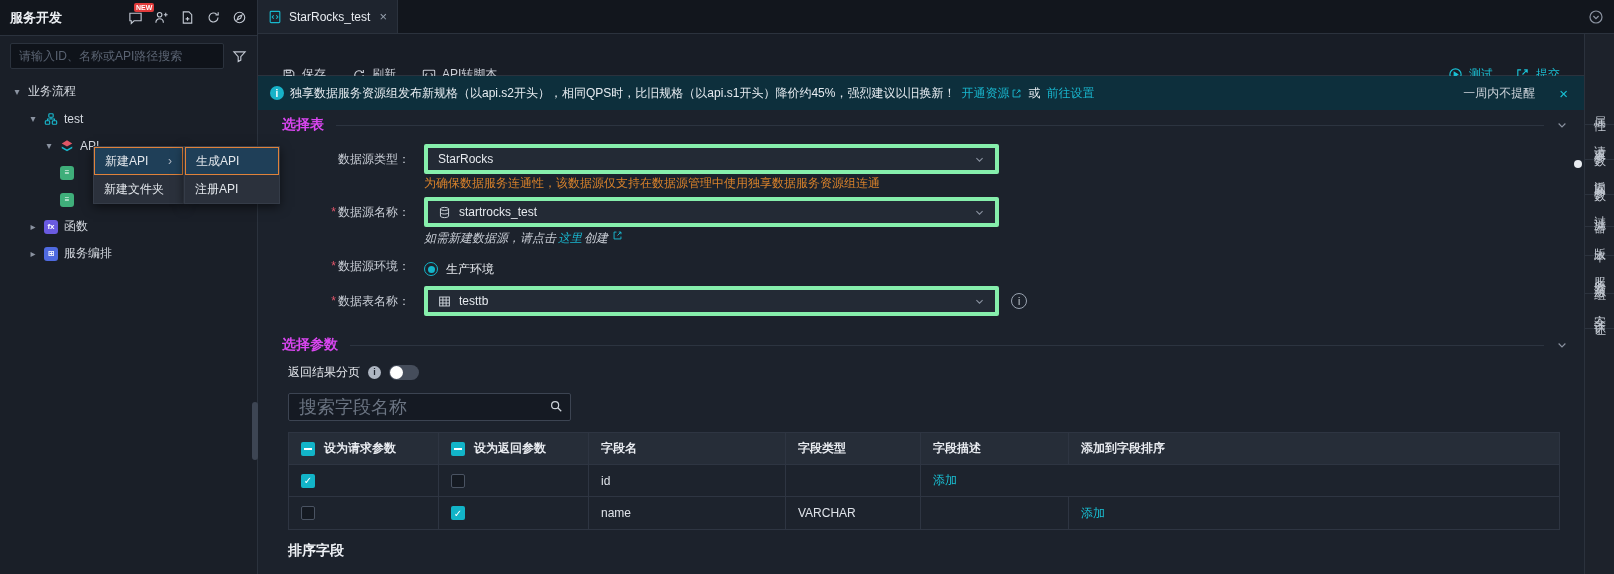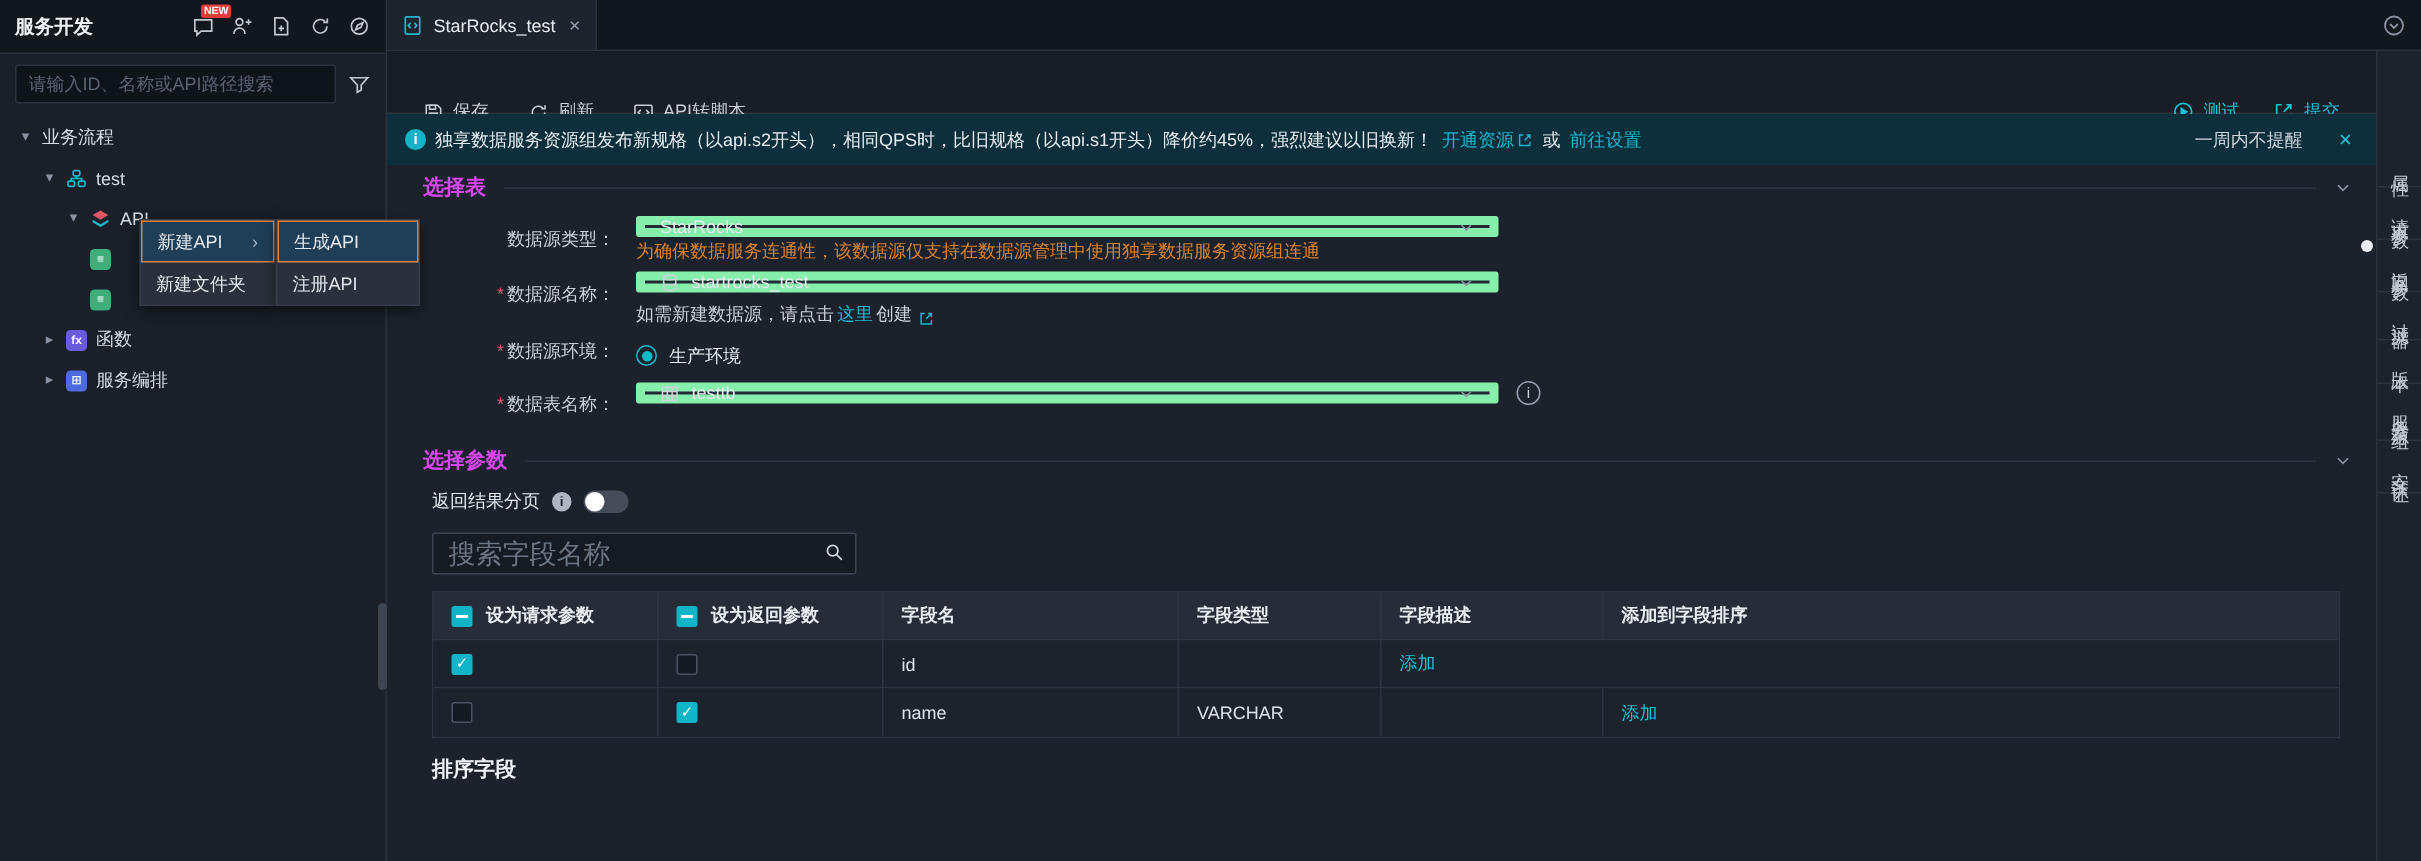--- a/index.html
+++ b/index.html
@@ -64,25 +64,25 @@
   .sec-head { display:flex; align-items:center; gap:12px; margin-bottom:10px; }
   .sec-title { font-size:14px; font-weight:bold; color:#d946ef; white-space:nowrap; }
   .sec-line { flex:1; height:1px; background:#2c3440; }
   .sec-chevron { color:#8b93a1; }
 
   .form { margin-left:36px; }
   .form-row { display:flex; margin-bottom:4px; }
   .f-label { width:92px; text-align:right; margin-right:14px; padding-top:7px; color:#c9ced6; white-space:nowrap; }
   .req { color:#e0566a; font-style:normal; margin-right:2px; }
   .f-control { flex:1; }
-  .select { width:575px; height:14px; background:#232a35; border:6px solid #86efac; border-radius:2px; display:flex; align-items:center; gap:8px; padding:0 10px; color:#e6e9ee; cursor:pointer; }
+  .select { width:575px; height:30px; background:#232a35; border:4px solid #86efac; border-radius:2px; display:flex; align-items:center; gap:8px; padding:0 10px; color:#e6e9ee; cursor:pointer; }
   .select .sel-chev { margin-left:auto; color:#8b93a1; }
   .warn { color:#d9822b; line-height:19px; }
   .warn:first-of-type { margin-top:6px; }
-  .note-row { margin-top:3px; height:20px; display:flex; align-items:flex-end; gap:2px; color:#c9ced6; }
+  .note-row { margin-top:3px; height:20px; display:flex; align-items:flex-start; gap:2px; color:#c9ced6;font-style:italic; }
   .link { color:#19b7cf; cursor:pointer; }
   .radio-row { display:flex; align-items:center; gap:8px; height:22px; margin-top:4px; }
   .radio { width:14px; height:14px; border-radius:50%; border:1px solid #14b6ca; display:flex; align-items:center; justify-content:center; }
   .radio i { width:7px; height:7px; border-radius:50%; background:#14b6ca; }
   .row-with-info { display:flex; align-items:center; gap:12px; }
   .info-circle { width:16px; height:16px; border-radius:50%; border:1px solid #99a2b0; color:#cdd3da; font-size:10px; display:flex; align-items:center; justify-content:center; }
 
   .params-body { margin-left:6px; }
   .pg-row { display:flex; align-items:center; gap:8px; height:16px; margin:2px 0 13px; }
   .pg-info { width:13px; height:13px; border-radius:50%; background:#aeb6c2; color:#1c222c; font-size:9px; font-weight:bold; display:flex; align-items:center; justify-content:center; }

